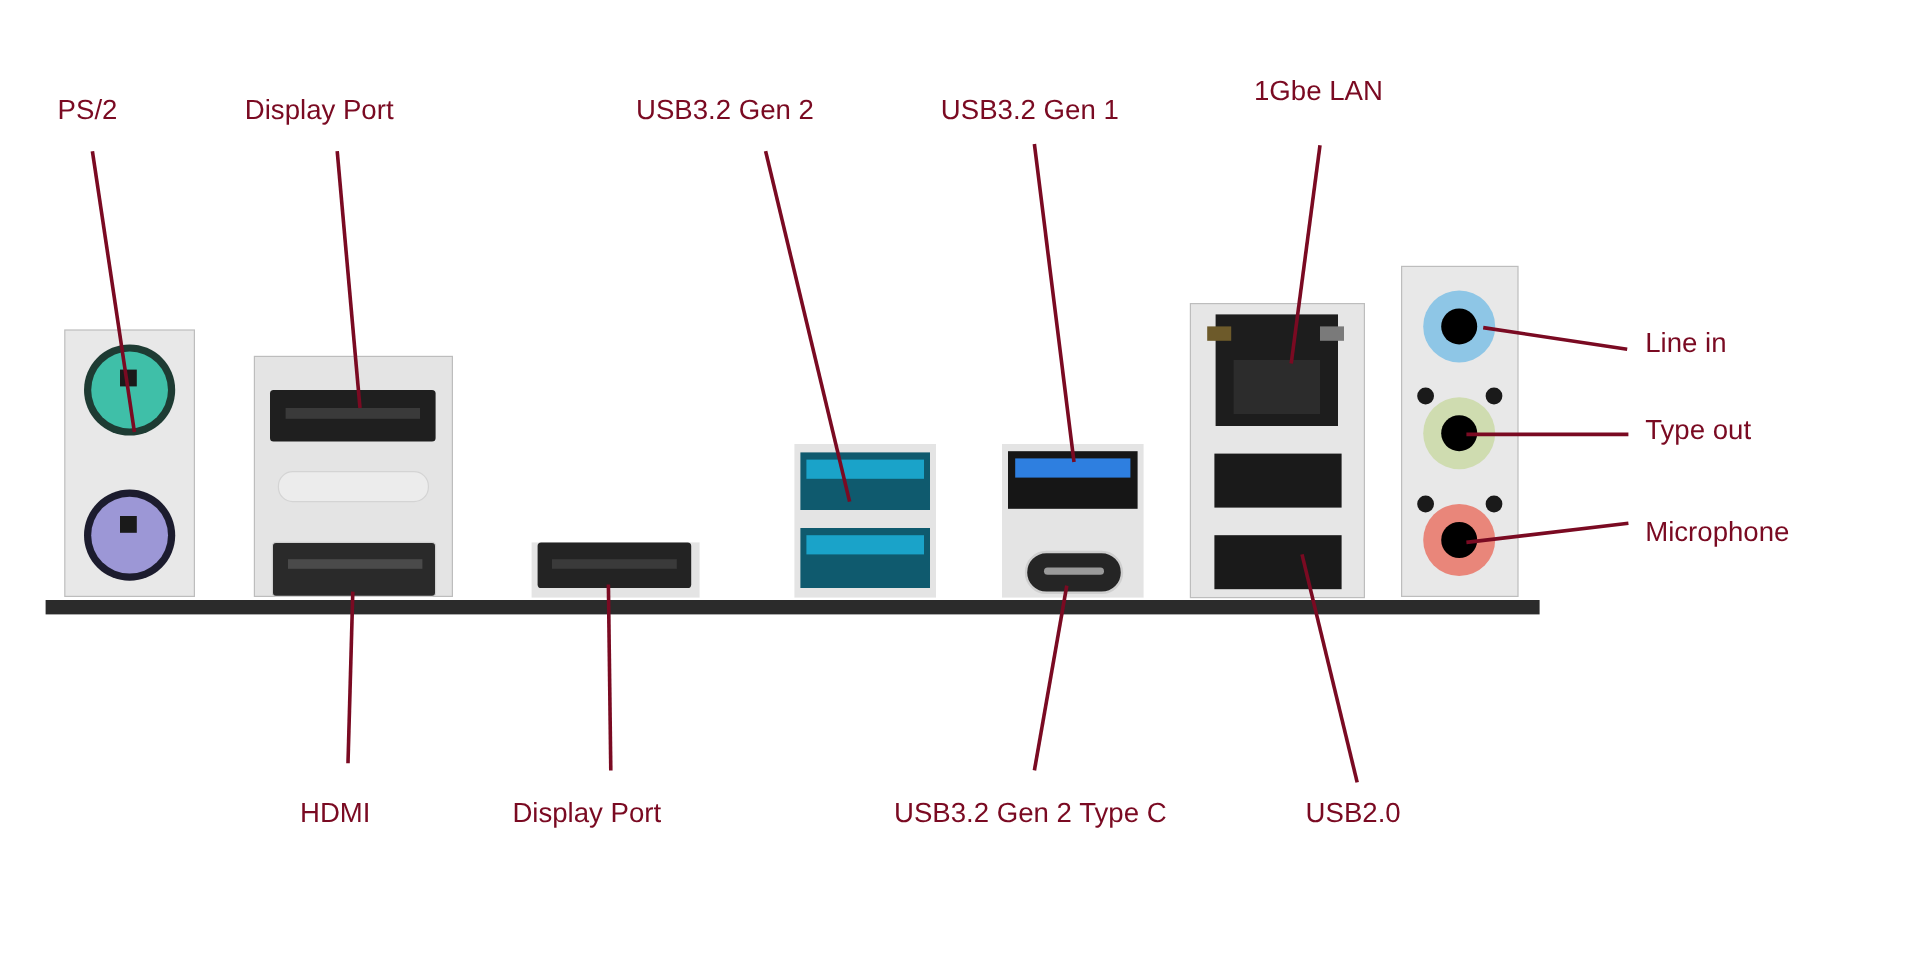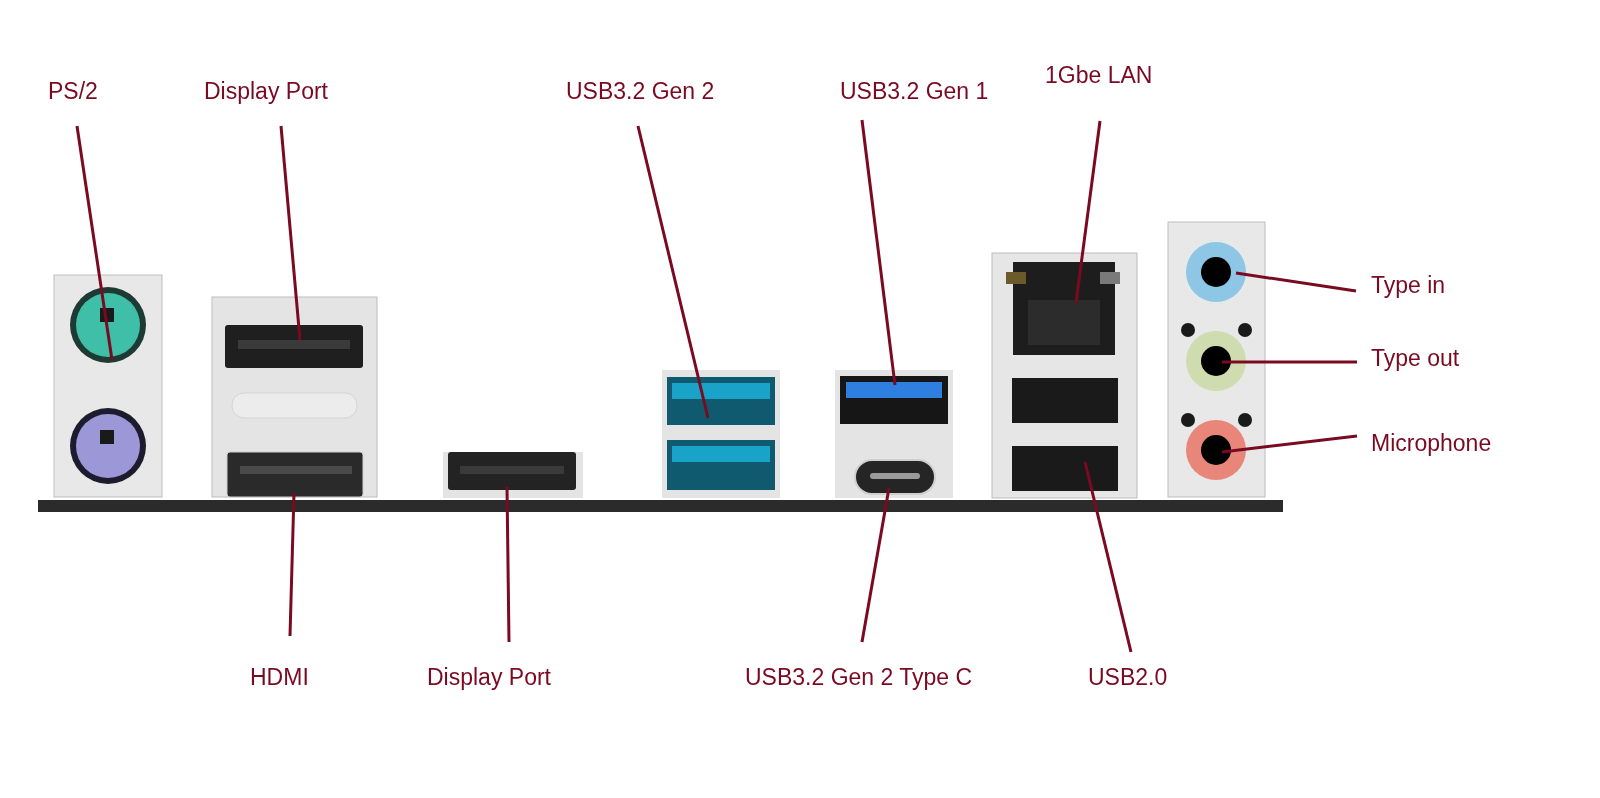--- a/index.html
+++ b/index.html
@@ -90,22 +90,22 @@
     <line x1="1222" y1="452" x2="1357" y2="436"></line>
     <line x1="294" y1="493" x2="290" y2="636"></line>
     <line x1="507" y1="487" x2="509" y2="642"></line>
     <line x1="889" y1="488" x2="862" y2="642"></line>
     <line x1="1085" y1="462" x2="1131" y2="652"></line>
   </g>
 </svg>
 
 <div class="lbl" style="left:48px;top:80px">PS/2</div>
 <div class="lbl" style="left:204px;top:80px">Display Port</div>
-<div class="lbl" style="left:566px;top:80px">USB3.2 Gen 2</div>
-<div class="lbl" style="left:840px;top:80px">USB3.2 Gen 1</div>
+<div class="lbl" style="left:530px;top:80px">USB3.2 Gen 2</div>
+<div class="lbl" style="left:784px;top:80px">USB3.2 Gen 1</div>
 <div class="lbl" style="left:1045px;top:64px">1Gbe LAN</div>
-<div class="lbl" style="left:1371px;top:274px">Type in</div>
+<div class="lbl" style="left:1371px;top:274px">Line in</div>
 <div class="lbl" style="left:1371px;top:347px">Type out</div>
 <div class="lbl" style="left:1371px;top:432px">Microphone</div>
 <div class="lbl" style="left:250px;top:666px">HDMI</div>
 <div class="lbl" style="left:427px;top:666px">Display Port</div>
 <div class="lbl" style="left:745px;top:666px">USB3.2 Gen 2 Type C</div>
 <div class="lbl" style="left:1088px;top:666px">USB2.0</div>
 
 </body></html>

